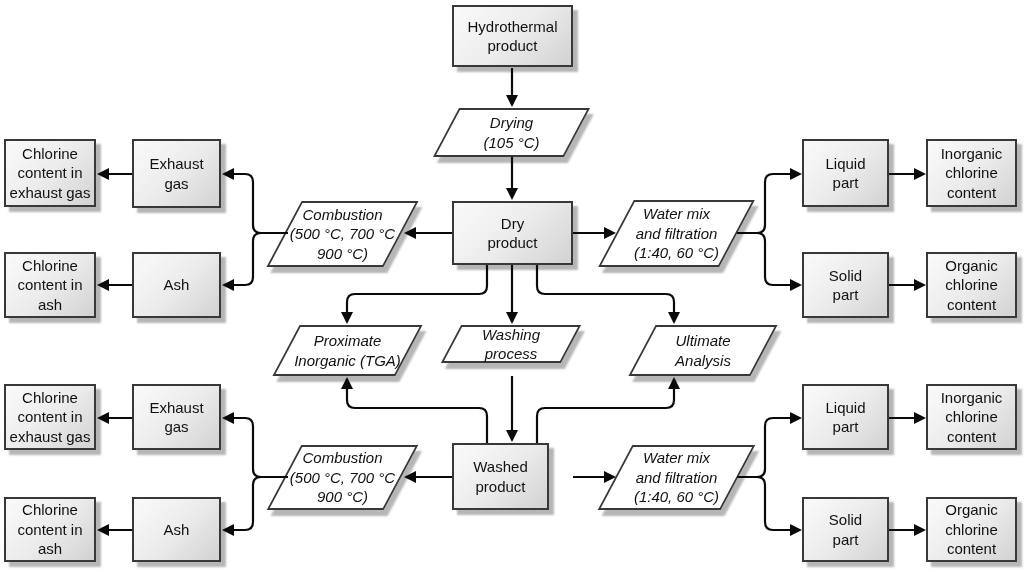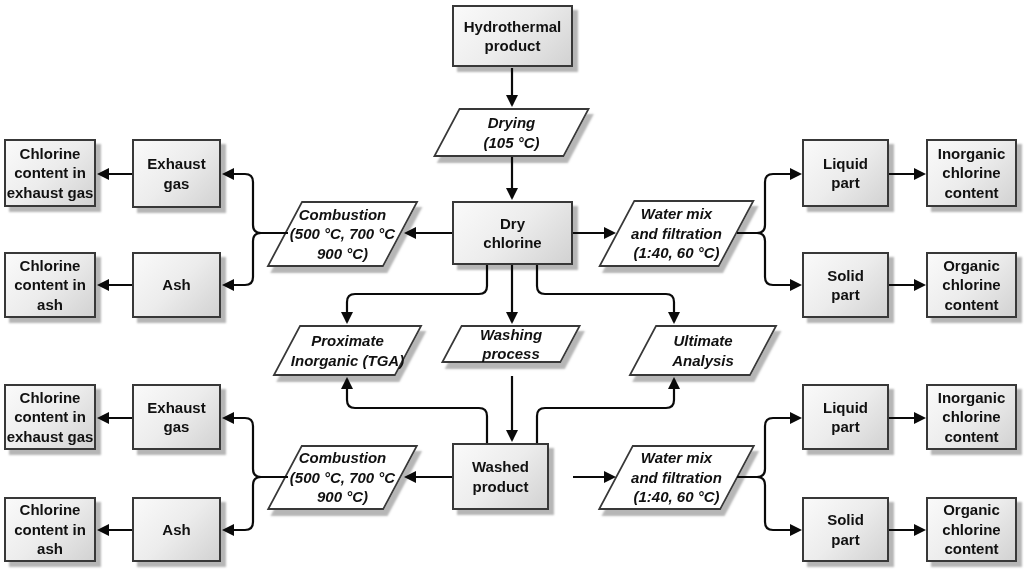--- a/index.html
+++ b/index.html
@@ -4,21 +4,21 @@
 <style>
   html,body { margin:0; padding:0; background:#fff; }
   .stage {
     position:relative; width:1024px; height:573px; background:#ffffff;
     font-family:"Liberation Sans", sans-serif; overflow:hidden;
   }
   .edges-layer { position:absolute; left:0; top:0; z-index:2; pointer-events:none; }
   .edge { fill:none; stroke:#0a0a0a; stroke-width:2.2; }
   .node {
     position:absolute; z-index:1; display:flex; align-items:center;
-    justify-content:center; text-align:center; box-sizing:border-box;font-weight:bold;
+    justify-content:center; text-align:center; box-sizing:border-box;
   }
   .box {
     border:2px solid #383838;
     background:linear-gradient(135deg,#fafafa 0%,#ececec 50%,#d2d2d2 100%);
     box-shadow:5px 5px 2px #b6b6b6;
   }
   .para { background:transparent; }
   .pshape {
     position:absolute; top:0; bottom:0; box-sizing:border-box;
     transform:skewX(-28deg); border:2px solid #383838; background:#ffffff;
@@ -88,21 +88,21 @@
   </div>
 
   <div class="node para" style="left:433px;top:108px;width:157px;height:49px">
     <div class="pshape" style="left:13px;right:13px"></div>
     <div class="lbl">Drying
 (105 °C)</div>
   </div>
 
   <div class="node box" style="left:452px;top:201px;width:121px;height:64px">
     <div class="lbl">Dry
-chlorine</div>
+product</div>
   </div>
 
   <div class="node box" style="left:452px;top:443px;width:97px;height:67px">
     <div class="lbl">Washed
 product</div>
   </div>
 
   <div class="node para" style="left:267px;top:201px;width:151px;height:66px">
     <div class="pshape" style="left:17px;right:17px"></div>
     <div class="lbl">Combustion

